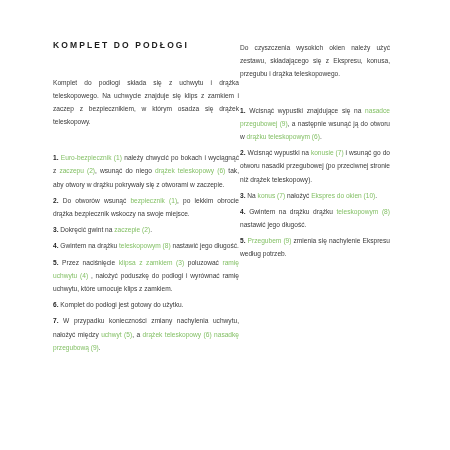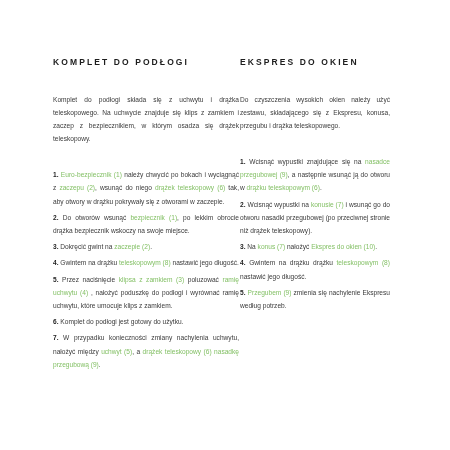--- a/index.html
+++ b/index.html
@@ -16,21 +16,21 @@
   }
   .page {
     position: relative;
     width: 450px;
     height: 450px;
     background: #ffffff;
   }
   .columns {
     position: absolute;
     left: 0;
-    top: 17px;
+    top: 0;
     width: 450px;
     display: flex;
     flex-direction: row;
     align-items: flex-start;
   }
   .col {
     box-sizing: border-box;
   }
   .col-left {
     width: 240px;
@@ -100,21 +100,20 @@
             <p class="item"><span class="num">4. </span><span class="plain">Gwintem na drążku </span><span class="ref">teleskopowym (8)</span><span class="plain"> nastawić jego długość.</span></p>
             <p class="item"><span class="num">5. </span><span class="plain">Przez naciśnięcie </span><span class="ref">klipsa z zamkiem (3)</span><span class="plain"> poluzować </span><span class="ref">ramię uchwytu (4)</span><span class="plain"> , nałożyć poduszkę do podłogi i wyrównać ramię uchwytu, które umocuje klips z zamkiem.</span></p>
             <p class="item"><span class="num">6. </span><span class="plain">Komplet do podłogi jest gotowy do użytku.</span></p>
             <p class="item"><span class="num">7. </span><span class="plain">W przypadku konieczności zmiany nachylenia uchwytu, nałożyć między </span><span class="ref">uchwyt (5)</span><span class="plain">, a </span><span class="ref">drążek teleskopowy (6)</span><span class="plain"> </span><span class="ref">nasadkę przegubową (9)</span><span class="plain">.</span></p>
           </div>
       </div>
     </div>
 
     <div class="col col-right">
       <div class="inner">
-        <h2 class="section-title">EKSPRES DO OKIEN</h2>
         <p class="para">Do czyszczenia wysokich okien należy użyć zestawu, składającego się z Ekspresu, konusa, przegubu i drążka teleskopowego.</p>
         <div class="spacer-block"></div>
         <div class="list">
             <p class="item"><span class="num">1. </span><span class="plain">Wcisnąć wypustki znajdujące się na </span><span class="ref">nasadce przegubowej (9)</span><span class="plain">, a następnie wsunąć ją do otworu w </span><span class="ref">drążku teleskopowym (6)</span><span class="plain">.</span></p>
             <p class="item"><span class="num">2. </span><span class="plain">Wcisnąć wypustki na </span><span class="ref">konusie (7)</span><span class="plain"> i wsunąć go do otworu nasadki przegubowej (po przeciwnej stronie niż drążek teleskopowy).</span></p>
             <p class="item"><span class="num">3. </span><span class="plain">Na </span><span class="ref">konus (7)</span><span class="plain"> nałożyć </span><span class="ref">Ekspres do okien (10)</span><span class="plain">.</span></p>
             <p class="item"><span class="num">4. </span><span class="plain">Gwintem na drążku drążku </span><span class="ref">teleskopowym (8)</span><span class="plain"> nastawić jego długość.</span></p>
             <p class="item"><span class="num">5. </span><span class="ref">Przegubem (9)</span><span class="plain"> zmienia się nachylenie Ekspresu według potrzeb.</span></p>
           </div>
       </div>

